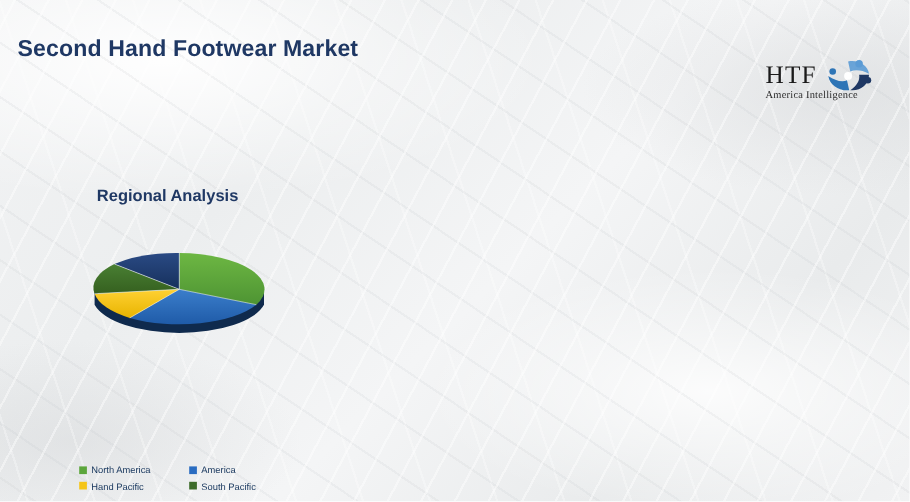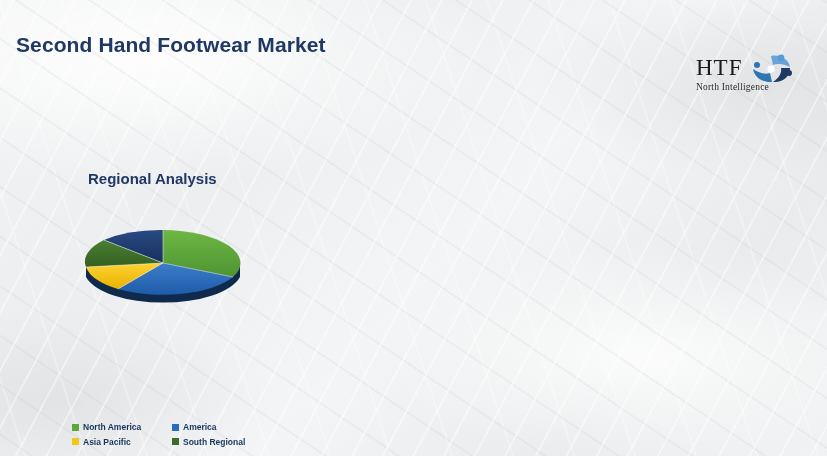--- a/index.html
+++ b/index.html
@@ -50,32 +50,32 @@
   
   .reg-title{
     position:absolute;left:88px;top:100px;
     font-size:15px;font-weight:bold;color:#1f3864;
   }
   .pie-wrap{position:absolute;left:78px;top:124px;width:170px;height:105px;}
   .legend{position:absolute;left:72px;top:231px;width:200px;font-size:8.5px;color:#17365d;}
   .legend .lrow{display:flex;width:100%;margin-bottom:6px;}
   .legend .lcell{display:flex;align-items:center;width:50%;}
   .legend .sw{width:7px;height:7px;margin-right:4px;flex:none;}
-  .legend .ltx{font-weight:bold;font-size:8.5px;line-height:1;white-space:nowrap;}
+  .legend .ltx{font-weight:normal;font-size:8.5px;line-height:1;white-space:nowrap;}
 </style>
 </head>
 <body>
 
 <div id="poster">
 
   <div class="title">Second Hand Footwear Market</div>
 
   <div class="logo">
     <div class="lg-htf">HTF</div>
-    <div class="lg-sub">North Intelligence</div>
+    <div class="lg-sub">America Intelligence</div>
     <svg class="lg-mark" viewBox="0 0 46 32">
       <path d="M23 4 C31 2 41 7 42 15 C36 12 30 11 25 13 Z" fill="#5b9bd5" opacity="0.9"></path>
       <path d="M42 16 C42 25 34 31 25 30 C31 26 34 21 33 16 Z" fill="#1f3864"></path>
       <path d="M24 30 C15 31 6 25 5 17 C11 21 17 23 22 21 Z" fill="#2e75b6"></path>
       <circle cx="33" cy="6" r="3.4" fill="#5b9bd5"></circle>
       <circle cx="41" cy="21" r="3" fill="#1f3864"></circle>
       <circle cx="9" cy="13" r="3" fill="#2e75b6"></circle>
       <circle cx="23" cy="17" r="3.6" fill="#ffffff"></circle>
     </svg>
   </div>
@@ -134,23 +134,23 @@
         <span class="ltx">North America</span>
       </div>
       <div class="lcell">
         <span class="sw" style="background:#2a6cc1"></span>
         <span class="ltx">America</span>
       </div>
     </div>
     <div class="lrow">
       <div class="lcell">
         <span class="sw" style="background:#f5c518"></span>
-        <span class="ltx">Asia Pacific</span>
+        <span class="ltx">Hand Pacific</span>
       </div>
       <div class="lcell">
         <span class="sw" style="background:#3c6b2a"></span>
-        <span class="ltx">South Regional</span>
+        <span class="ltx">South Pacific</span>
       </div>
     </div>
 
   </div>
 
 </div>
 
 </body></html>

